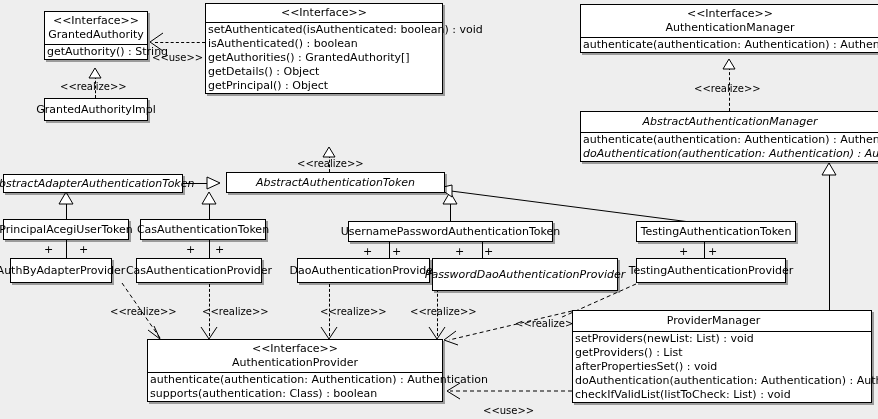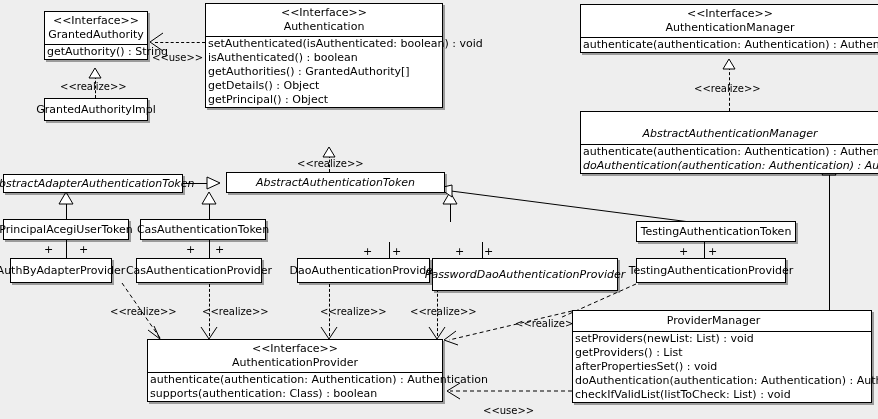--- a/index.html
+++ b/index.html
@@ -195,21 +195,20 @@
     </div>
   </div>
 
   <div class="uml simple" style="left:44px; top:98px; width:104px; height:23px;">
     <span class="cname">GrantedAuthorityImpl</span>
   </div>
 
   <div class="uml" style="left:205px; top:3px; width:238px;">
     <div class="hdr">
       <span class="stereo">&lt;&lt;Interface&gt;&gt;</span>
-      <span class="cname">Authentication</span>
     </div>
     <div class="compartment">
       <div class="member">setAuthenticated(isAuthenticated: boolean) : void</div>
       <div class="member">isAuthenticated() : boolean</div>
       <div class="member">getAuthorities() : GrantedAuthority[]</div>
       <div class="member">getDetails() : Object</div>
       <div class="member">getPrincipal() : Object</div>
     </div>
   </div>
 
@@ -217,21 +216,21 @@
     <div class="hdr">
       <span class="stereo">&lt;&lt;Interface&gt;&gt;</span>
       <span class="cname">AuthenticationManager</span>
     </div>
     <div class="compartment">
       <div class="member">authenticate(authentication: Authentication) : Authentication</div>
     </div>
   </div>
 
   <div class="uml" style="left:580px; top:111px; width:300px;">
-    <div class="hdr" style="padding:3px 3px 3px 3px;margin-top:12px;">
+    <div class="hdr" style="padding:3px 3px 3px 3px;">
       <span class="cname abstract">AbstractAuthenticationManager</span>
     </div>
     <div class="compartment">
       <div class="member">authenticate(authentication: Authentication) : Authentication</div>
       <div class="member abstract">doAuthentication(authentication: Authentication) : Authentication</div>
     </div>
   </div>
 
   <div class="uml simple" style="left:3px; top:174px; width:180px; height:19px;">
     <span class="cname abstract">AbstractAdapterAuthenticationToken</span>
@@ -242,20 +241,23 @@
   </div>
 
   <div class="uml simple" style="left:3px; top:219px; width:126px; height:21px;">
     <span class="cname">PrincipalAcegiUserToken</span>
   </div>
 
   <div class="uml simple" style="left:140px; top:219px; width:126px; height:21px;">
     <span class="cname">CasAuthenticationToken</span>
   </div>
 
+  <div class="uml simple" style="left:348px; top:221px; width:205px; height:21px;">
+    <span class="cname">UsernamePasswordAuthenticationToken</span>
+  </div>
 
   <div class="uml simple" style="left:636px; top:221px; width:160px; height:21px;">
     <span class="cname">TestingAuthenticationToken</span>
   </div>
 
   <div class="uml simple" style="left:10px; top:258px; width:102px; height:25px;">
     <span class="cname">AuthByAdapterProvider</span>
   </div>
 
   <div class="uml simple" style="left:136px; top:258px; width:126px; height:25px;">

